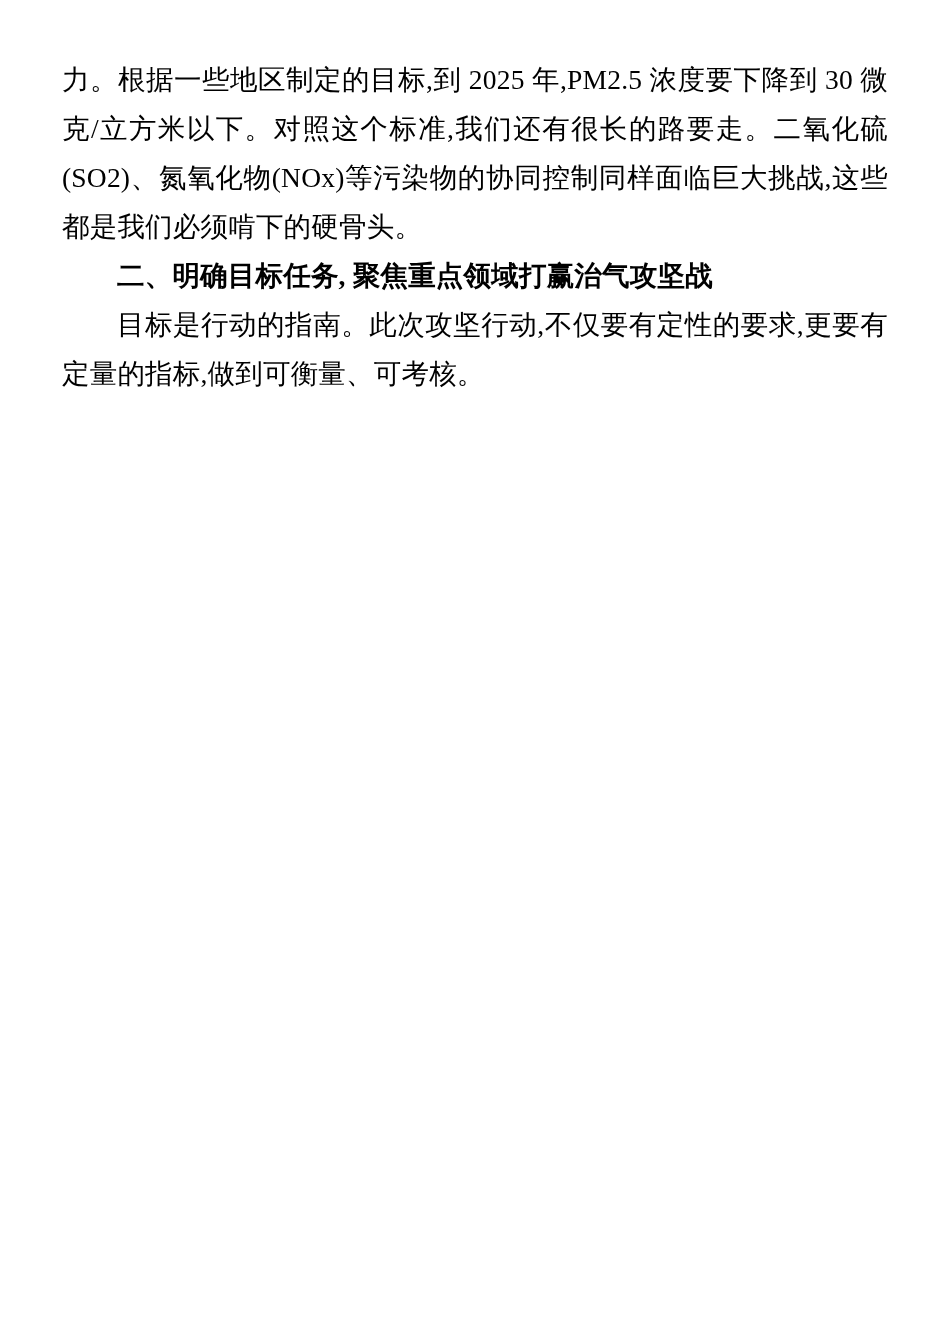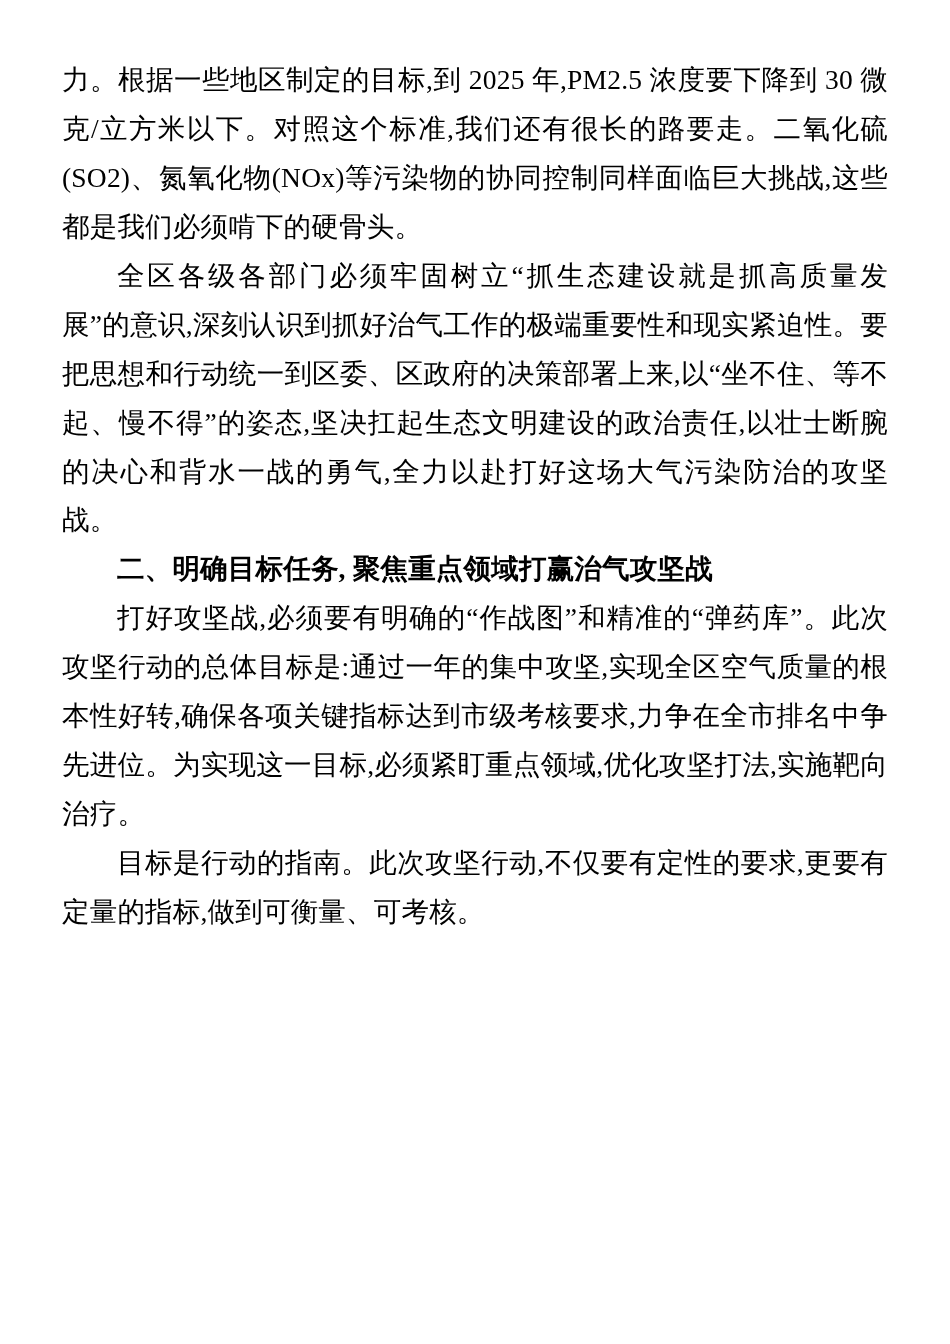--- a/index.html
+++ b/index.html
@@ -39,23 +39,21 @@
 </style>
 </head>
 <body>
 
 <div class="page">
   <div class="doc-body">
 
     <p class="noindent">力。根据一些地区制定的目标,到 2025 年,PM2.5 浓度要下降到 30 微克/立方米以下。对照这个标准,我们还有很长的路要走。二氧化硫(SO2)、氮氧化物(NOx)等污染物的协同控制同样面临巨大挑战,这些都是我们必须啃下的硬骨头。</p>
 
 
-    <p>全区各级各部门必须牢固树立“抓生态建设就是抓高质量发展”的意识,深刻认识到抓好治气工作的极端重要性和现实紧迫性。要把思想和行动统一到区委、区政府的决策部署上来,以“坐不住、等不起、慢不得”的姿态,坚决扛起生态文明建设的政治责任,以壮士断腕的决心和背水一战的勇气,全力以赴打好这场大气污染防治的攻坚战。</p>
 
     <p class="heading">二、明确目标任务, 聚焦重点领域打赢治气攻坚战</p>
 
-    <p>打好攻坚战,必须要有明确的“作战图”和精准的“弹药库”。此次攻坚行动的总体目标是:通过一年的集中攻坚,实现全区空气质量的根本性好转,确保各项关键指标达到市级考核要求,力争在全市排名中争先进位。为实现这一目标,必须紧盯重点领域,优化攻坚打法,实施靶向治疗。</p>
 
 
     <p>目标是行动的指南。此次攻坚行动,不仅要有定性的要求,更要有定量的指标,做到可衡量、可考核。</p>
 
   </div>
 </div>
 
 </body></html>

